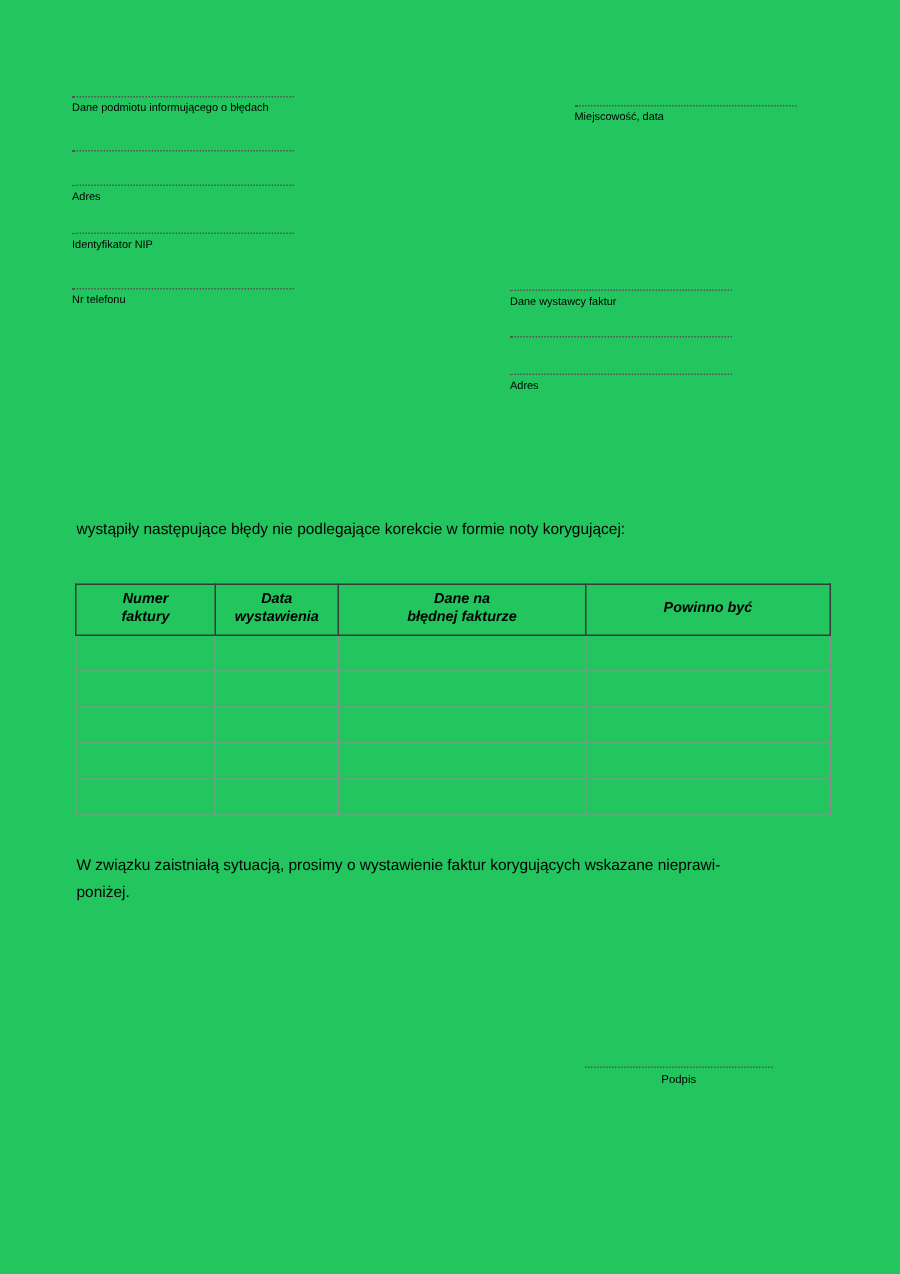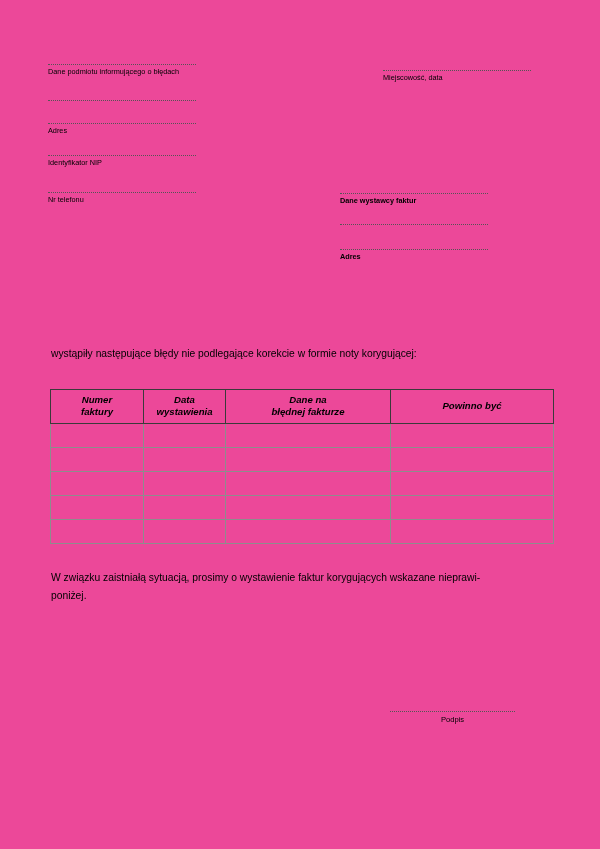--- a/index.html
+++ b/index.html
@@ -12,21 +12,21 @@
     height: 849px;
     position: relative;
     font-family: "Liberation Sans", sans-serif;
     color: #000000;
     overflow: hidden;
   }
 
   .page {
     position: absolute;
     inset: 0;
-    background: #ec4899;
+    background: #22c55e;
   }
 
   
   .header {
     position: absolute;
     left: 0;
     top: 0;
     width: 600px;
     height: 280px;
   }
@@ -45,21 +45,21 @@
     padding-top: 2px;
     color: #000000;
     white-space: nowrap;
   }
   .field-label.center {
     text-align: left;
   }
 
   
   .f-left   { left: 48px;  width: 148px; }
-  .f-right  { left: 340px; width: 148px; font-weight: bold; }
+  .f-right  { left: 340px; width: 148px; }
   .f-city   { left: 383px; width: 148px; }
 
   
   .doc-title {
     position: absolute;
     left: 0;
     top: 293px;
     width: 600px;
     text-align: center;
     font-size: 13.2px;

